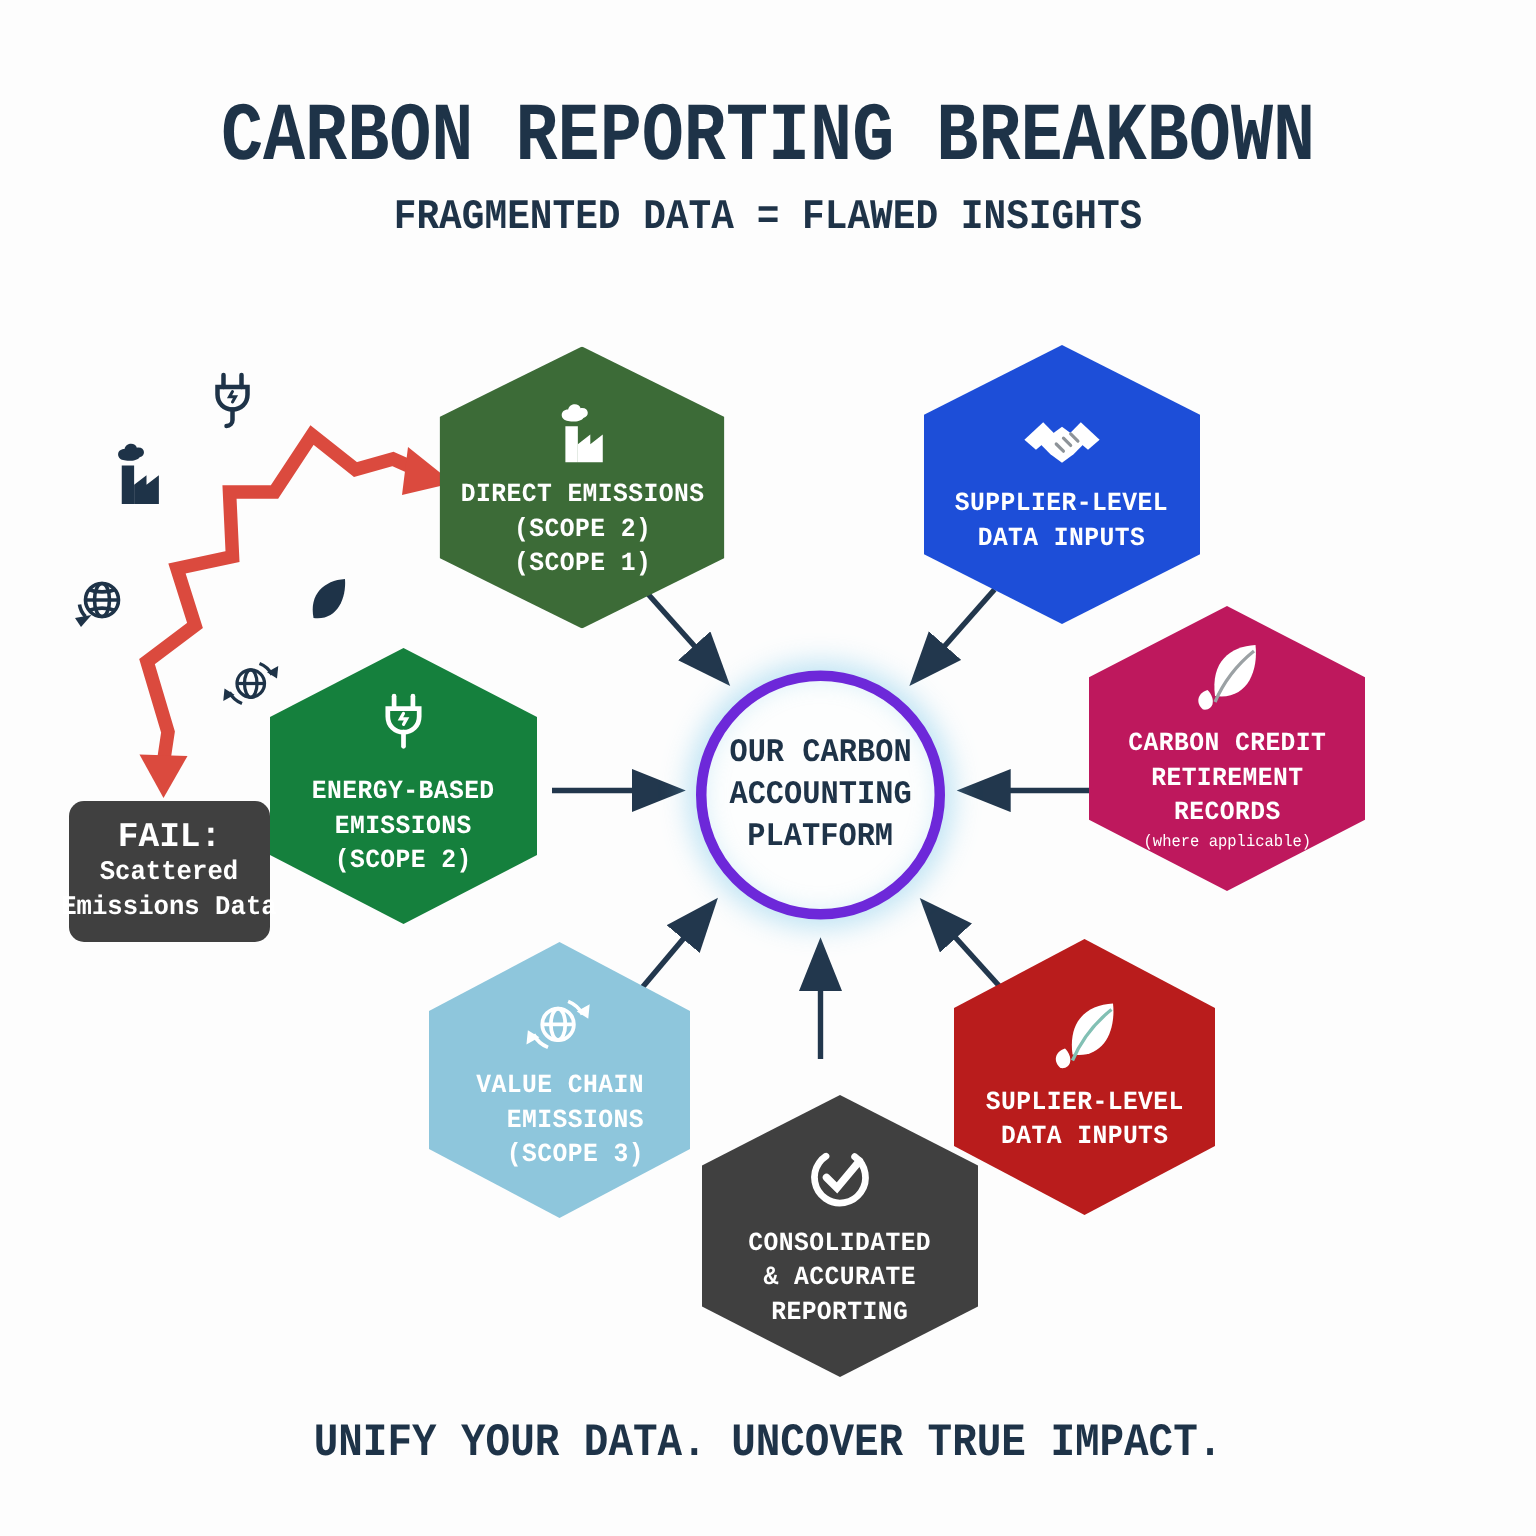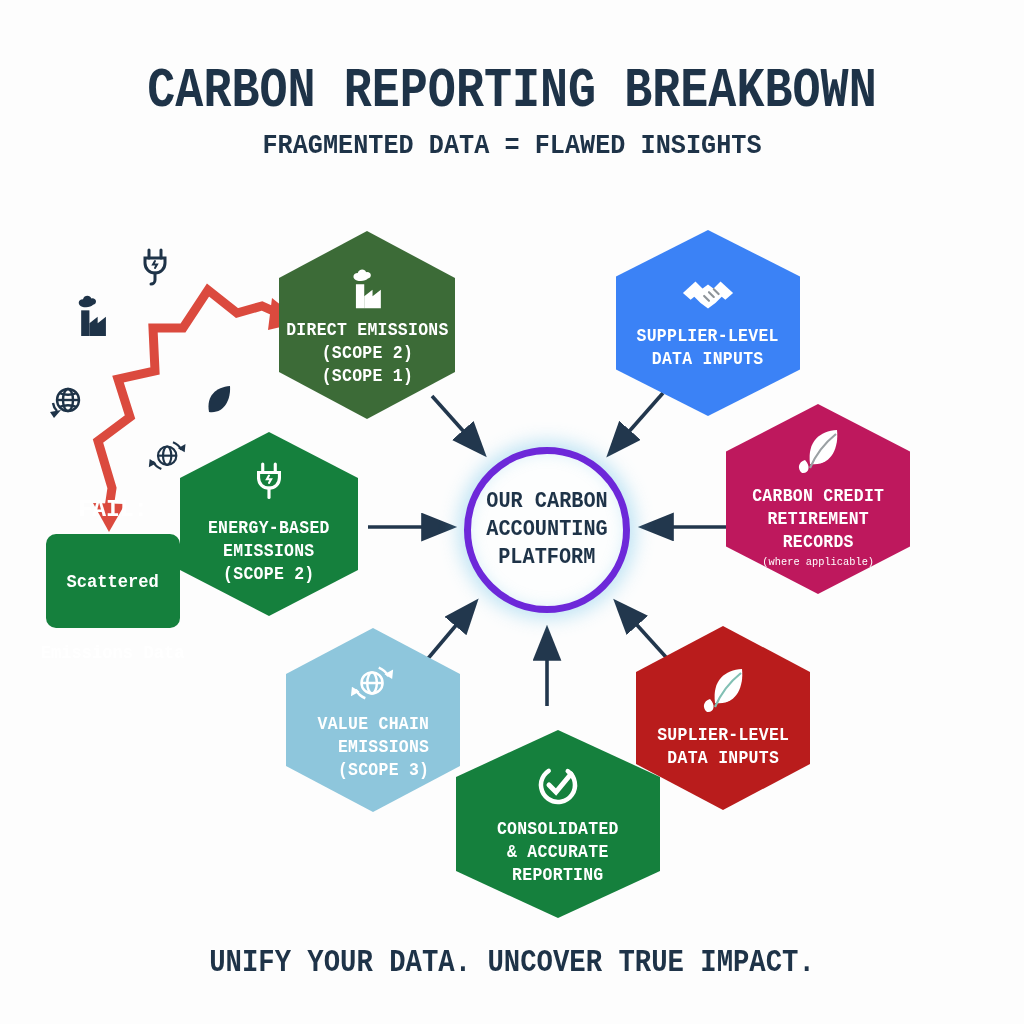--- a/index.html
+++ b/index.html
@@ -126,42 +126,42 @@
       <ellipse cx="23" cy="26" rx="5" ry="11"></ellipse>
       <path d="M30 10 c5 2 8 5 10 9"></path>
       <path d="M16 42 c-5 -2 -8 -5 -10 -9"></path>
     </g>
     <g fill="#1e3348">
       <polygon points="44,22 36,17 45,12"></polygon>
       <polygon points="2,30 10,35 1,40"></polygon>
     </g>
   </svg>
 
-  <div class="fail-box" style="background-color: #15803d; gap: 48px;">
+  <div class="fail-box" style="background-color: #404040;">
     <div class="fail-heading">FAIL:</div>
     <div class="fail-line">Scattered</div>
     <div class="fail-line">Emissions Data</div>
   </div>
 
-  <div class="hex" style="left: 279px; top: 231px; width: 176px; height: 188px; background-color: rgb(60, 107, 55);">
+  <div class="hex" style="left: 293px; top: 231px; width: 190px; height: 188px; background-color: rgb(60, 107, 55);">
     <svg class="icon" width="46" height="48" viewBox="0 0 48 52">
       <g fill="#ffffff">
         <path d="M12 50 V24 h9 V50 Z"></path>
         <path d="M21 50 V37 l9 -7 v7 l9 -7 V50 Z"></path>
         <path d="M13 20 c-5 -1 -5 -8 1 -8 c1 -5 8 -5 9 -1 c6 -1 7 6 2 7 c-2 3 -9 3 -12 2 z"></path>
       </g>
     </svg>
     <div class="hex-text">
       <div class="hex-line">DIRECT EMISSIONS</div>
       <div class="hex-line">(SCOPE 2)</div>
       <div class="hex-line">(SCOPE 1)</div>
     </div>
   </div>
 
-  <div class="hex" style="left: 616px; top: 230px; width: 184px; height: 186px; background-color: #3b82f6;">
+  <div class="hex" style="left: 616px; top: 230px; width: 184px; height: 186px; background-color: #1d4ed8;">
     <svg class="icon" width="54" height="40" viewBox="0 0 56 40">
       <g fill="#ffffff">
         <path d="M2 17 L15 5 l8 8 -13 11 z"></path>
         <path d="M54 17 L41 5 l-8 8 13 11 z"></path>
         <path d="M20 14 l8 -6 8 6 7 6 -7 7 -8 6 -8 -6 -7 -7 z"></path>
       </g>
       <g stroke="#8d9398" stroke-width="2.2" fill="none" stroke-linecap="round">
         <path d="M24 20 l5 5 M29 16 l5 5 M34 13 l5 5"></path>
       </g>
     </svg>
@@ -228,21 +228,21 @@
       <path d="M44 2 C27 3 14 13 17 36 C38 39 46 20 44 2 Z" fill="#ffffff"></path>
       <path d="M17 40 C23 26 33 14 43 6" stroke="#82c0b4" stroke-width="2.2" fill="none"></path>
       <path d="M12 32 c-7 2 -8 9 -3 13 c7 1 9 -7 3 -13 z" fill="#ffffff"></path>
     </svg>
     <div class="hex-text">
       <div class="hex-line">SUPLIER-LEVEL</div>
       <div class="hex-line">DATA INPUTS</div>
     </div>
   </div>
 
-  <div class="hex" style="left: 456px; top: 730px; width: 204px; height: 188px; background-color: #15803d;">
+  <div class="hex" style="left: 468px; top: 730px; width: 184px; height: 188px; background-color: #404040;">
     <svg class="icon" width="48" height="48" viewBox="0 0 48 48">
       <g fill="none" stroke="#ffffff" stroke-linecap="round">
         <circle cx="24" cy="24" r="17" stroke-width="4.5" stroke-dasharray="86 21" transform="rotate(-55 24 24)"></circle>
         <path d="M15 24 l7 7 L37 13" stroke-width="5"></path>
       </g>
     </svg>
     <div class="hex-text">
       <div class="hex-line">CONSOLIDATED</div>
       <div class="hex-line">&amp; ACCURATE</div>
       <div class="hex-line">REPORTING</div>

